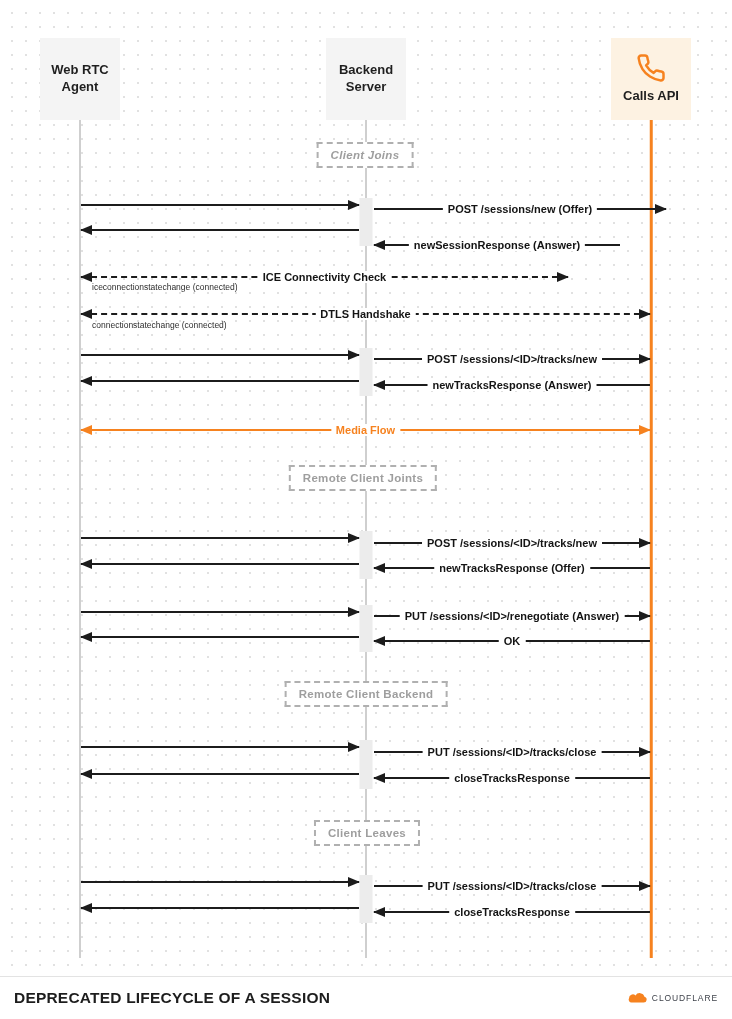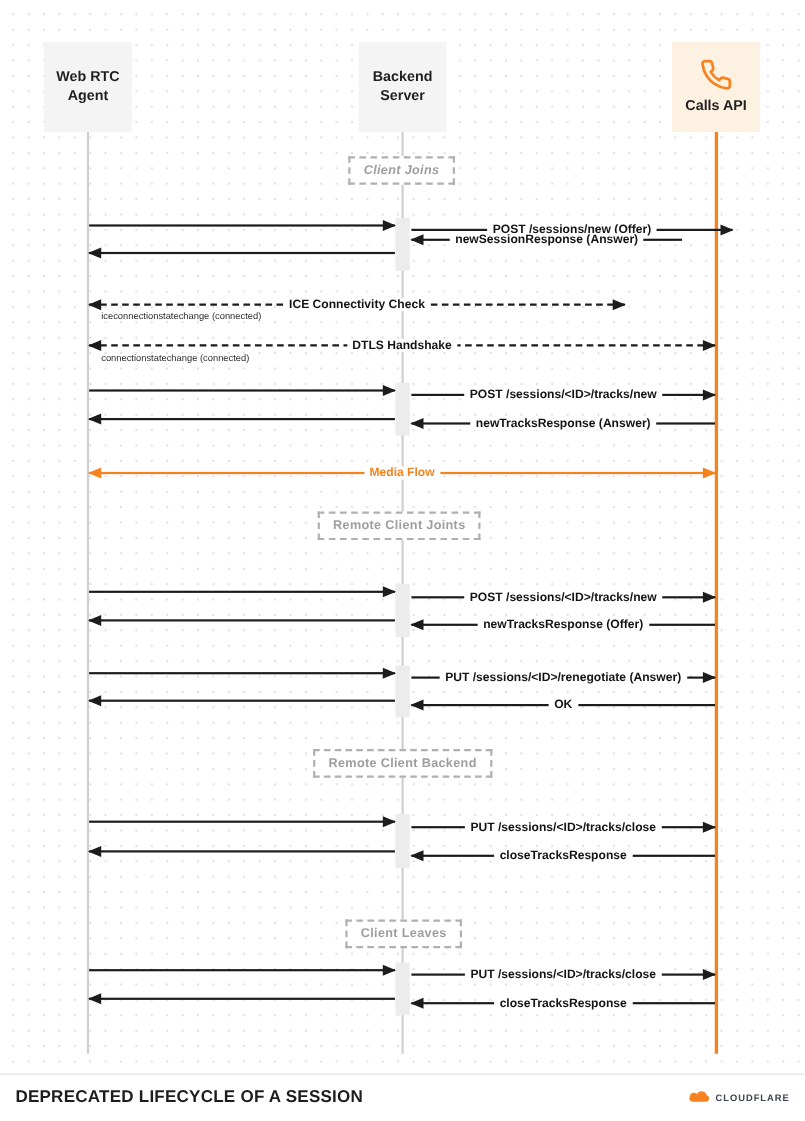--- a/index.html
+++ b/index.html
@@ -31,21 +31,21 @@
   .msg.orange .mlabel{color:#f6821f}
   .section{position:absolute;transform:translate(-50%,-50%);background:#fff;
     border:2px dashed #b0b0b0;color:#9e9e9e;font-size:11.5px;font-weight:bold;
     letter-spacing:.3px;padding:5px 12px;white-space:nowrap}
   .note{position:absolute;font-size:8.5px;color:#2e2e2e;white-space:nowrap}
   .footer{position:absolute;left:0;top:976px;width:732px;height:43px;background:#fff;
     border-top:1px solid #e3e3e3;display:flex;align-items:center;justify-content:space-between;
     padding:0 14px;box-sizing:border-box}
   .page-title{font-size:15.5px;font-weight:bold;color:#1d1d1d;letter-spacing:.2px}
   .brand{display:flex;align-items:center;gap:4px}
-  .brand-text{font-size:8.5px;font-weight:bold;letter-spacing:.9px;color:#3e424a}
+  .brand-text{font-size:8.5px;font-weight:normal;letter-spacing:.9px;color:#3e424a}
 </style>
 </head>
 <body>
 
 <div id="canvas">
   <div id="diagram">
       <div class="lifeline gray" style="left: 80px;"></div>
       <div class="lifeline gray" style="left: 366px;"></div>
       <div class="lifeline orange" style="left: 651px;"></div>
       <div class="activation" style="left: 366px; top: 198px; height: 48px;"></div>
@@ -60,21 +60,21 @@
       </div>
       <div class="msg" style="left: 373px; top: 201px; width: 278px; padding-left: 16px;">
         <div class="mline"></div>
         <div class="head hr"></div>
         <div class="mlabel">POST /sessions/new (Offer)</div>
       </div>
       <div class="msg" style="left: 80px; top: 222px; width: 280px;">
         <div class="mline"></div>
         <div class="head hl"></div>
       </div>
-      <div class="msg" style="left: 373px; top: 210px; width: 248px;">
+      <div class="msg" style="left: 373px; top: 237px; width: 248px;">
         <div class="mline"></div>
         <div class="head hl"></div>
         <div class="mlabel">newSessionResponse (Answer)</div>
       </div>
       <div class="msg dashed" style="left: 80px; top: 269px; width: 489px;">
         <div class="mline"></div>
         <div class="head hr"></div>
         <div class="head hl"></div>
         <div class="mlabel">ICE Connectivity Check</div>
       </div>
@@ -176,21 +176,21 @@
         <div class="head hl"></div>
       </div>
       <div class="msg" style="left: 373px; top: 904px; width: 278px;">
         <div class="mline"></div>
         <div class="head hl"></div>
         <div class="mlabel">closeTracksResponse</div>
       </div>
       <div class="section" style="left: 365px; top: 155px; font-style: italic;">Client Joins</div>
       <div class="section" style="left: 363px; top: 478px;">Remote Client Joints</div>
       <div class="section" style="left: 366px; top: 694px;">Remote Client Backend</div>
-      <div class="section" style="left: 367px; top: 833px; margin-top: 16px;">Client Leaves</div>
+      <div class="section" style="left: 367px; top: 833px;">Client Leaves</div>
       <div class="note" style="left: 92px; top: 282px;">iceconnectionstatechange (connected)</div>
       <div class="note" style="left: 92px; top: 320px;">connectionstatechange (connected)</div>
       <div class="actor gray" style="left: 80px; width: 80px;">
         <div class="actor-label">
           <div>Web RTC</div>
           <div>Agent</div>
         </div>
       </div>
       <div class="actor gray" style="left: 366px; width: 80px;">
         <div class="actor-label">

